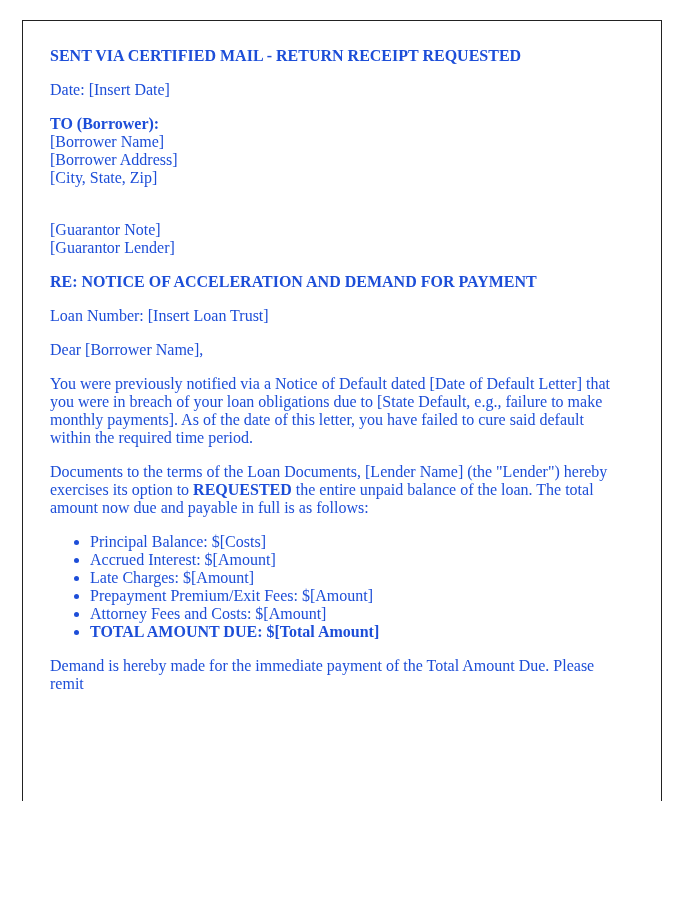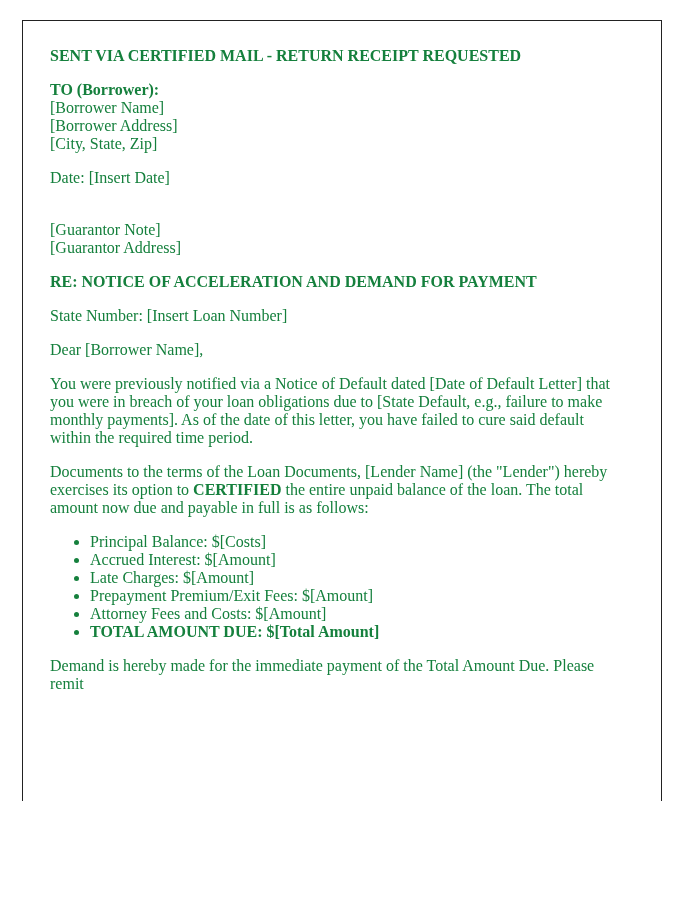--- a/index.html
+++ b/index.html
@@ -8,21 +8,21 @@
     background: #ffffff;
   }
   .page {
     position: relative;
     width: 700px;
     height: 900px;
     background: #ffffff;
     font-family: "Liberation Serif", "DejaVu Serif", serif;
     font-size: 16px;
     line-height: 18px;
-    color: #15803d;
+    color: #1d4ed8;
     overflow: hidden;
   }
   .doc-frame {
     position: absolute;
     left: 22px;
     top: 20px;
     box-sizing: border-box;
     width: 640px;
     height: 781px;
     border: 1px solid #222222;
@@ -41,47 +41,47 @@
   .b { font-weight: bold; }
 </style>
 </head>
 <body>
 
 <div class="page">
   <div class="doc-frame">
 
     <p class="b">SENT VIA CERTIFIED MAIL - RETURN RECEIPT REQUESTED</p>
 
+    <p>Date: [Insert Date]</p>
+
     <p>
       <span class="b">TO (Borrower):</span><br>
       <span>[Borrower Name]</span><br>
       <span>[Borrower Address]</span><br>
       <span>[City, State, Zip]</span>
     </p>
 
-    <p>Date: [Insert Date]</p>
-
     <p>
       <br>
       <span>[Guarantor Note]</span><br>
-      <span>[Guarantor Address]</span>
+      <span>[Guarantor Lender]</span>
     </p>
 
     <p class="b">RE: NOTICE OF ACCELERATION AND DEMAND FOR PAYMENT</p>
 
 
-    <p>State Number: [Insert Loan Number]</p>
+    <p>Loan Number: [Insert Loan Trust]</p>
 
     <p>Dear [Borrower Name],</p>
 
 
     <p>You were previously notified via a Notice of Default dated [Date of Default Letter] that you were in breach of your loan obligations due to [State Default, e.g., failure to make monthly payments]. As of the date of this letter, you have failed to cure said default within the required time period.</p>
 
 
-    <p><span>Documents to the terms of the Loan Documents, [Lender Name] (the "Lender") hereby exercises its option to </span><span class="b">CERTIFIED</span><span> the entire unpaid balance of the loan. The total amount now due and payable in full is as follows:</span></p>
+    <p><span>Documents to the terms of the Loan Documents, [Lender Name] (the "Lender") hereby exercises its option to </span><span class="b">REQUESTED</span><span> the entire unpaid balance of the loan. The total amount now due and payable in full is as follows:</span></p>
 
     <ul>
       <li>Principal Balance: $[Costs]</li>
       <li>Accrued Interest: $[Amount]</li>
       <li>Late Charges: $[Amount]</li>
       <li>Prepayment Premium/Exit Fees: $[Amount]</li>
       <li>Attorney Fees and Costs: $[Amount]</li>
       <li class="b">TOTAL AMOUNT DUE: $[Total Amount]</li>
     </ul>
 

